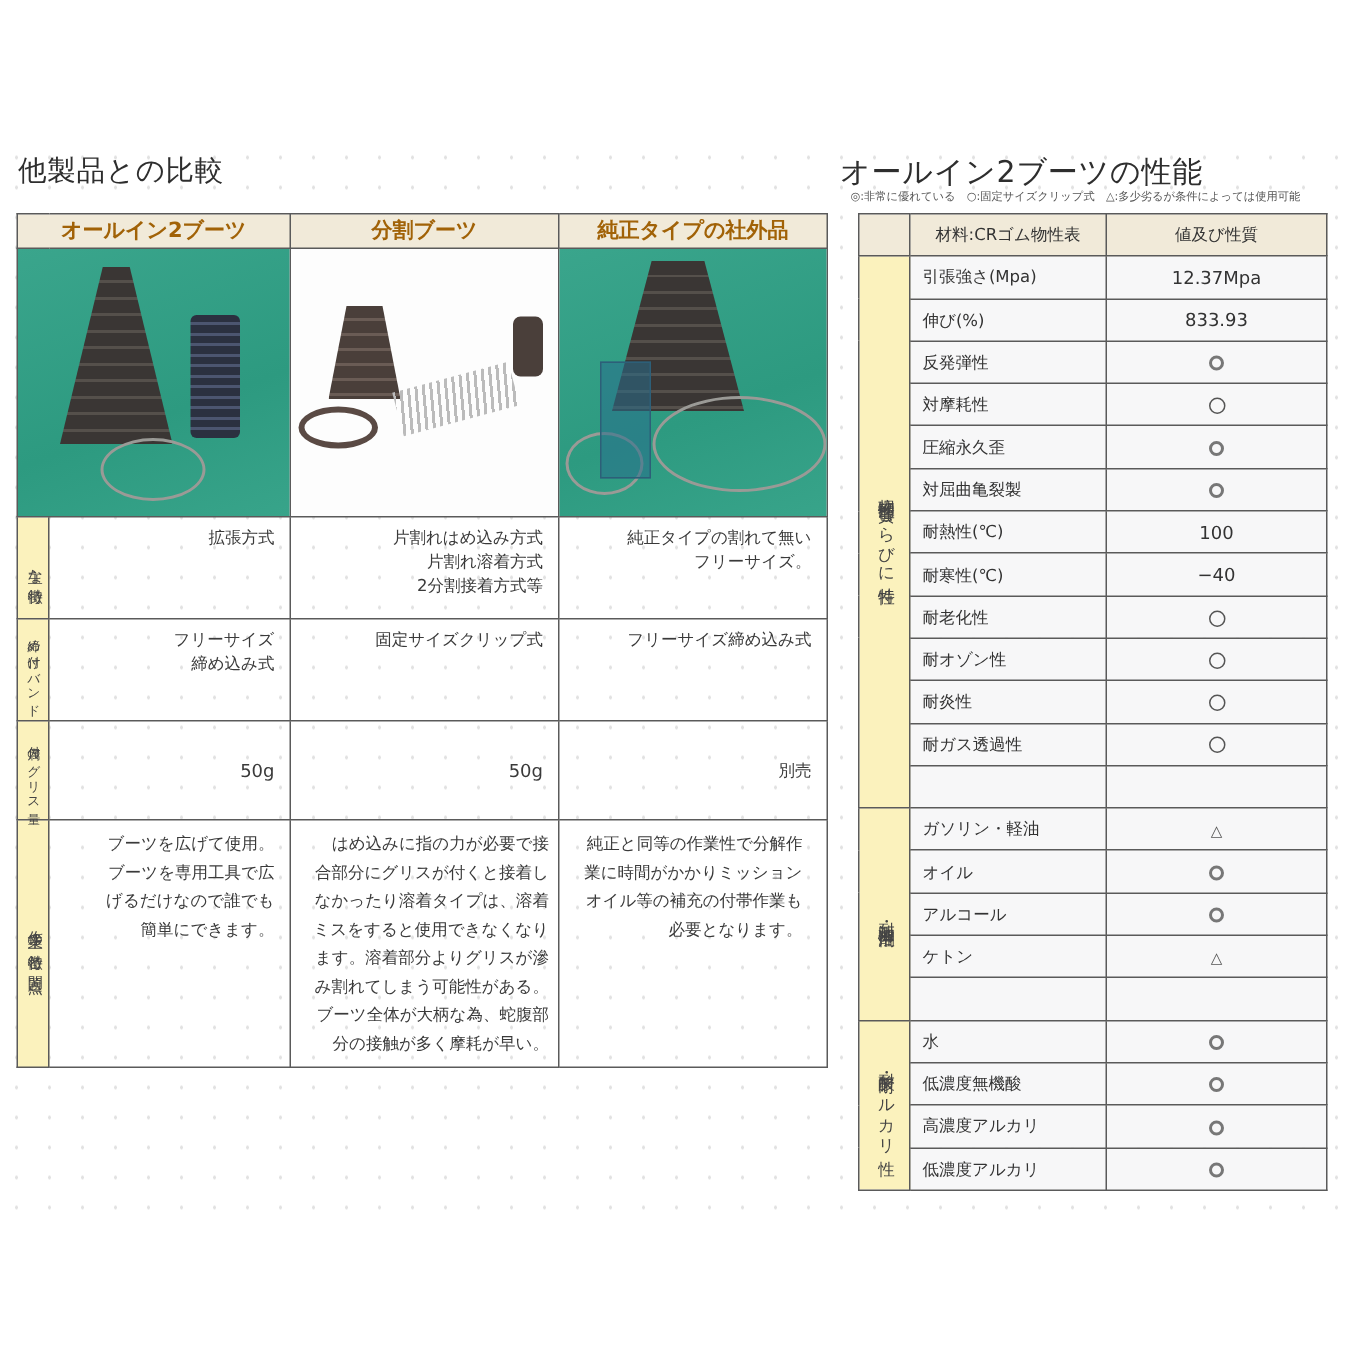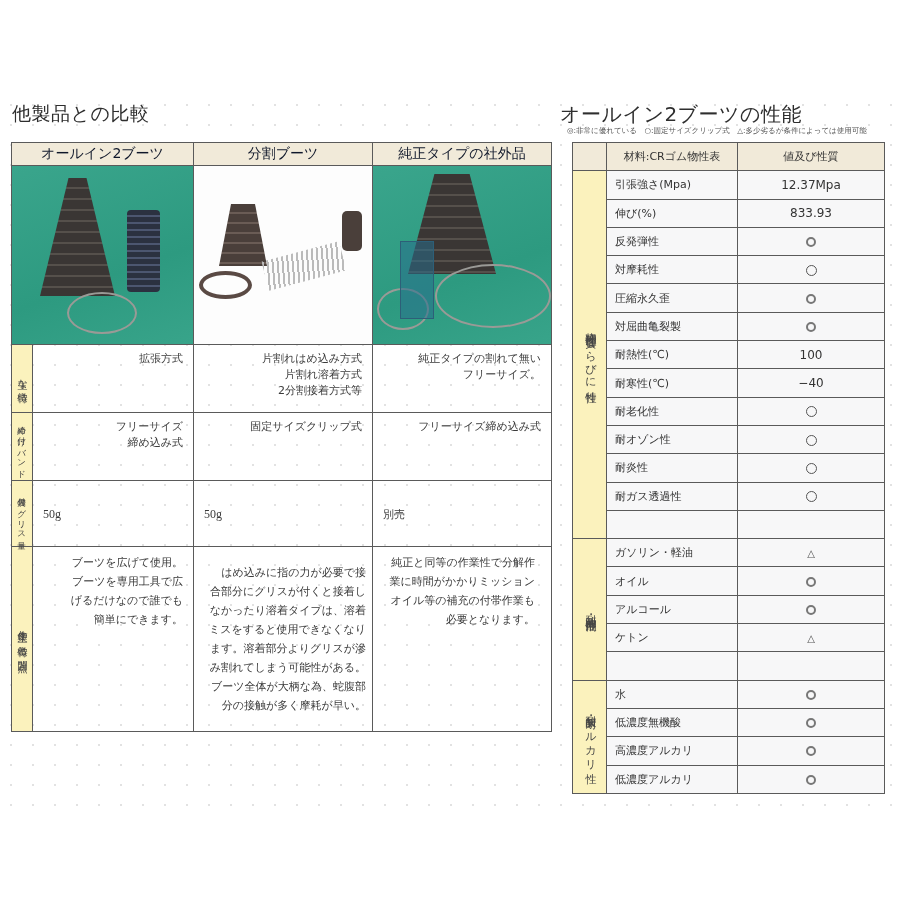--- a/index.html
+++ b/index.html
@@ -24,32 +24,32 @@
     position:absolute; left:567px; top:126px; font-size:7.5px; color:#555; white-space:nowrap;
   }
 
   
   #cmp {
     position:absolute; left:11px; top:142px; width:540px;
     border-collapse:collapse; table-layout:fixed;
   }
   #cmp td, #cmp th { border:1.3px solid #5a5a5a; padding:0; vertical-align:top; }
   #cmp th {
-    background:#f1ead9; font-weight:normal; font-size:14px; color:#0f172a; height:22px; text-align:center; vertical-align:middle;
+    background:#f1ead9; font-weight:bold; font-size:14px; color:#a16207; height:22px; text-align:center; vertical-align:middle;
   }
   .photo-cell { height:178px; position:relative; }
   .photo { width:100%; height:100%; position:relative; overflow:hidden; }
   .green { background:linear-gradient(160deg,#3aa58c 0%,#2d9a80 60%,#38a48a 100%); }
   .white { background:#fdfdfd; }
   .rowlab {
     background:#fbf2bd; font-size:10px; color:#444; text-align:center; vertical-align:middle !important;
     writing-mode:vertical-rl; text-orientation:upright; letter-spacing:1px; padding:4px 0 !important;
   }
   .cell { font-size:11px; line-height:16px; color:#3a3a3a; padding:6px 10px !important;text-align:right; }
-  .cell.center { text-align:left; vertical-align:middle !important;font-family:Liberation Serif, serif; }
+  .cell.center { text-align:right; vertical-align:middle !important; }
   .pre { white-space:pre-line; }
 
   
   .boot { position:absolute; background:repeating-linear-gradient(180deg,#3a3634 0 9px,#55504b 9px 11px); }
   .ring { position:absolute; border:2.5px solid #9a9a96; border-radius:50%; }
 
   
   #perf {
     position:absolute; left:572px; top:142px; width:312px;
     border-collapse:collapse; table-layout:fixed;border-radius:31px;
@@ -132,21 +132,21 @@
     <td class="cell center" style="font-size:12px">50g</td>
     <td class="cell center" style="font-size:12px">50g</td>
     <td class="cell center">別売</td>
   </tr>
   <tr style="height:158px">
     <td class="rowlab">作業上の特徴と問題点</td>
     <td class="cell pre" style="line-height:19px">ブーツを広げて使用。
 ブーツを専用工具で広
 げるだけなので誰でも
 簡単にできます。</td>
-    <td class="cell pre" style="line-height:19px;padding:16px 6px !important">はめ込みに指の力が必要で接
+    <td class="cell pre" style="line-height:19px;padding:6px 6px !important">はめ込みに指の力が必要で接
 合部分にグリスが付くと接着し
 なかったり溶着タイプは、溶着
 ミスをすると使用できなくなり
 ます。溶着部分よりグリスが滲
 み割れてしまう可能性がある。
 ブーツ全体が大柄な為、蛇腹部
 分の接触が多く摩耗が早い。</td>
     <td class="cell pre" style="line-height:19px;padding:6px 16px !important">純正と同等の作業性で分解作
 業に時間がかかりミッション
 オイル等の補充の付帯作業も

